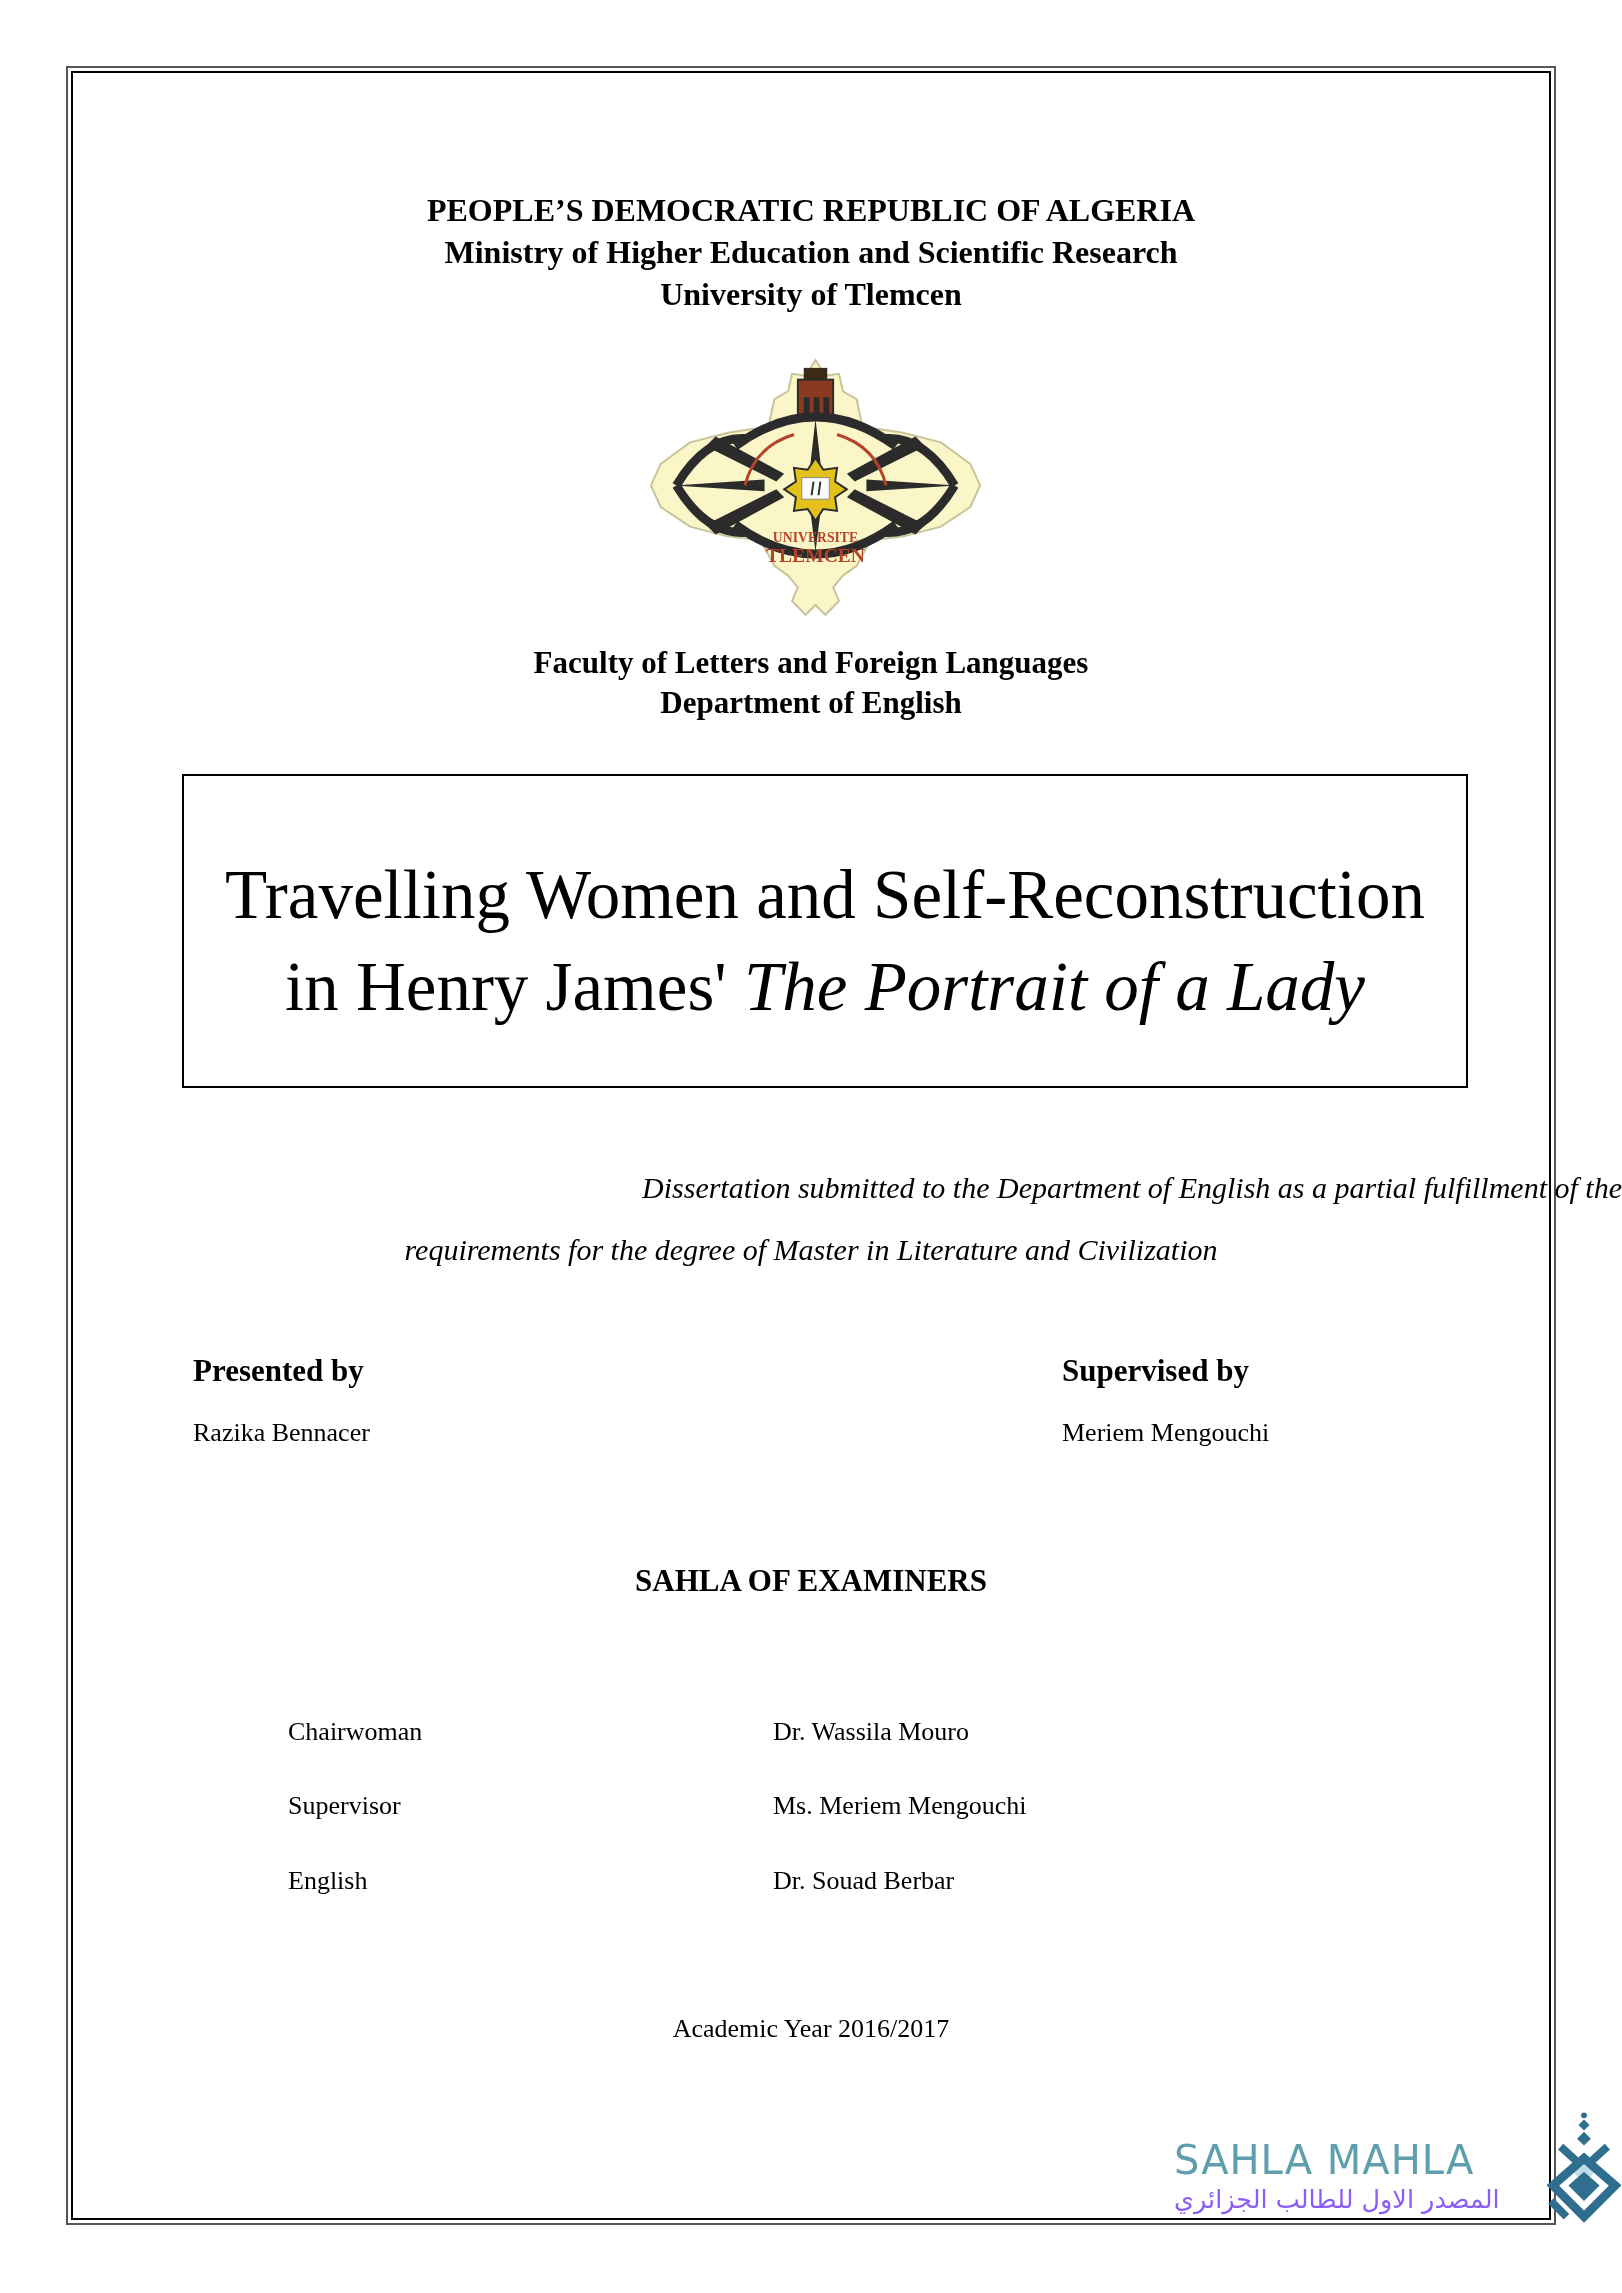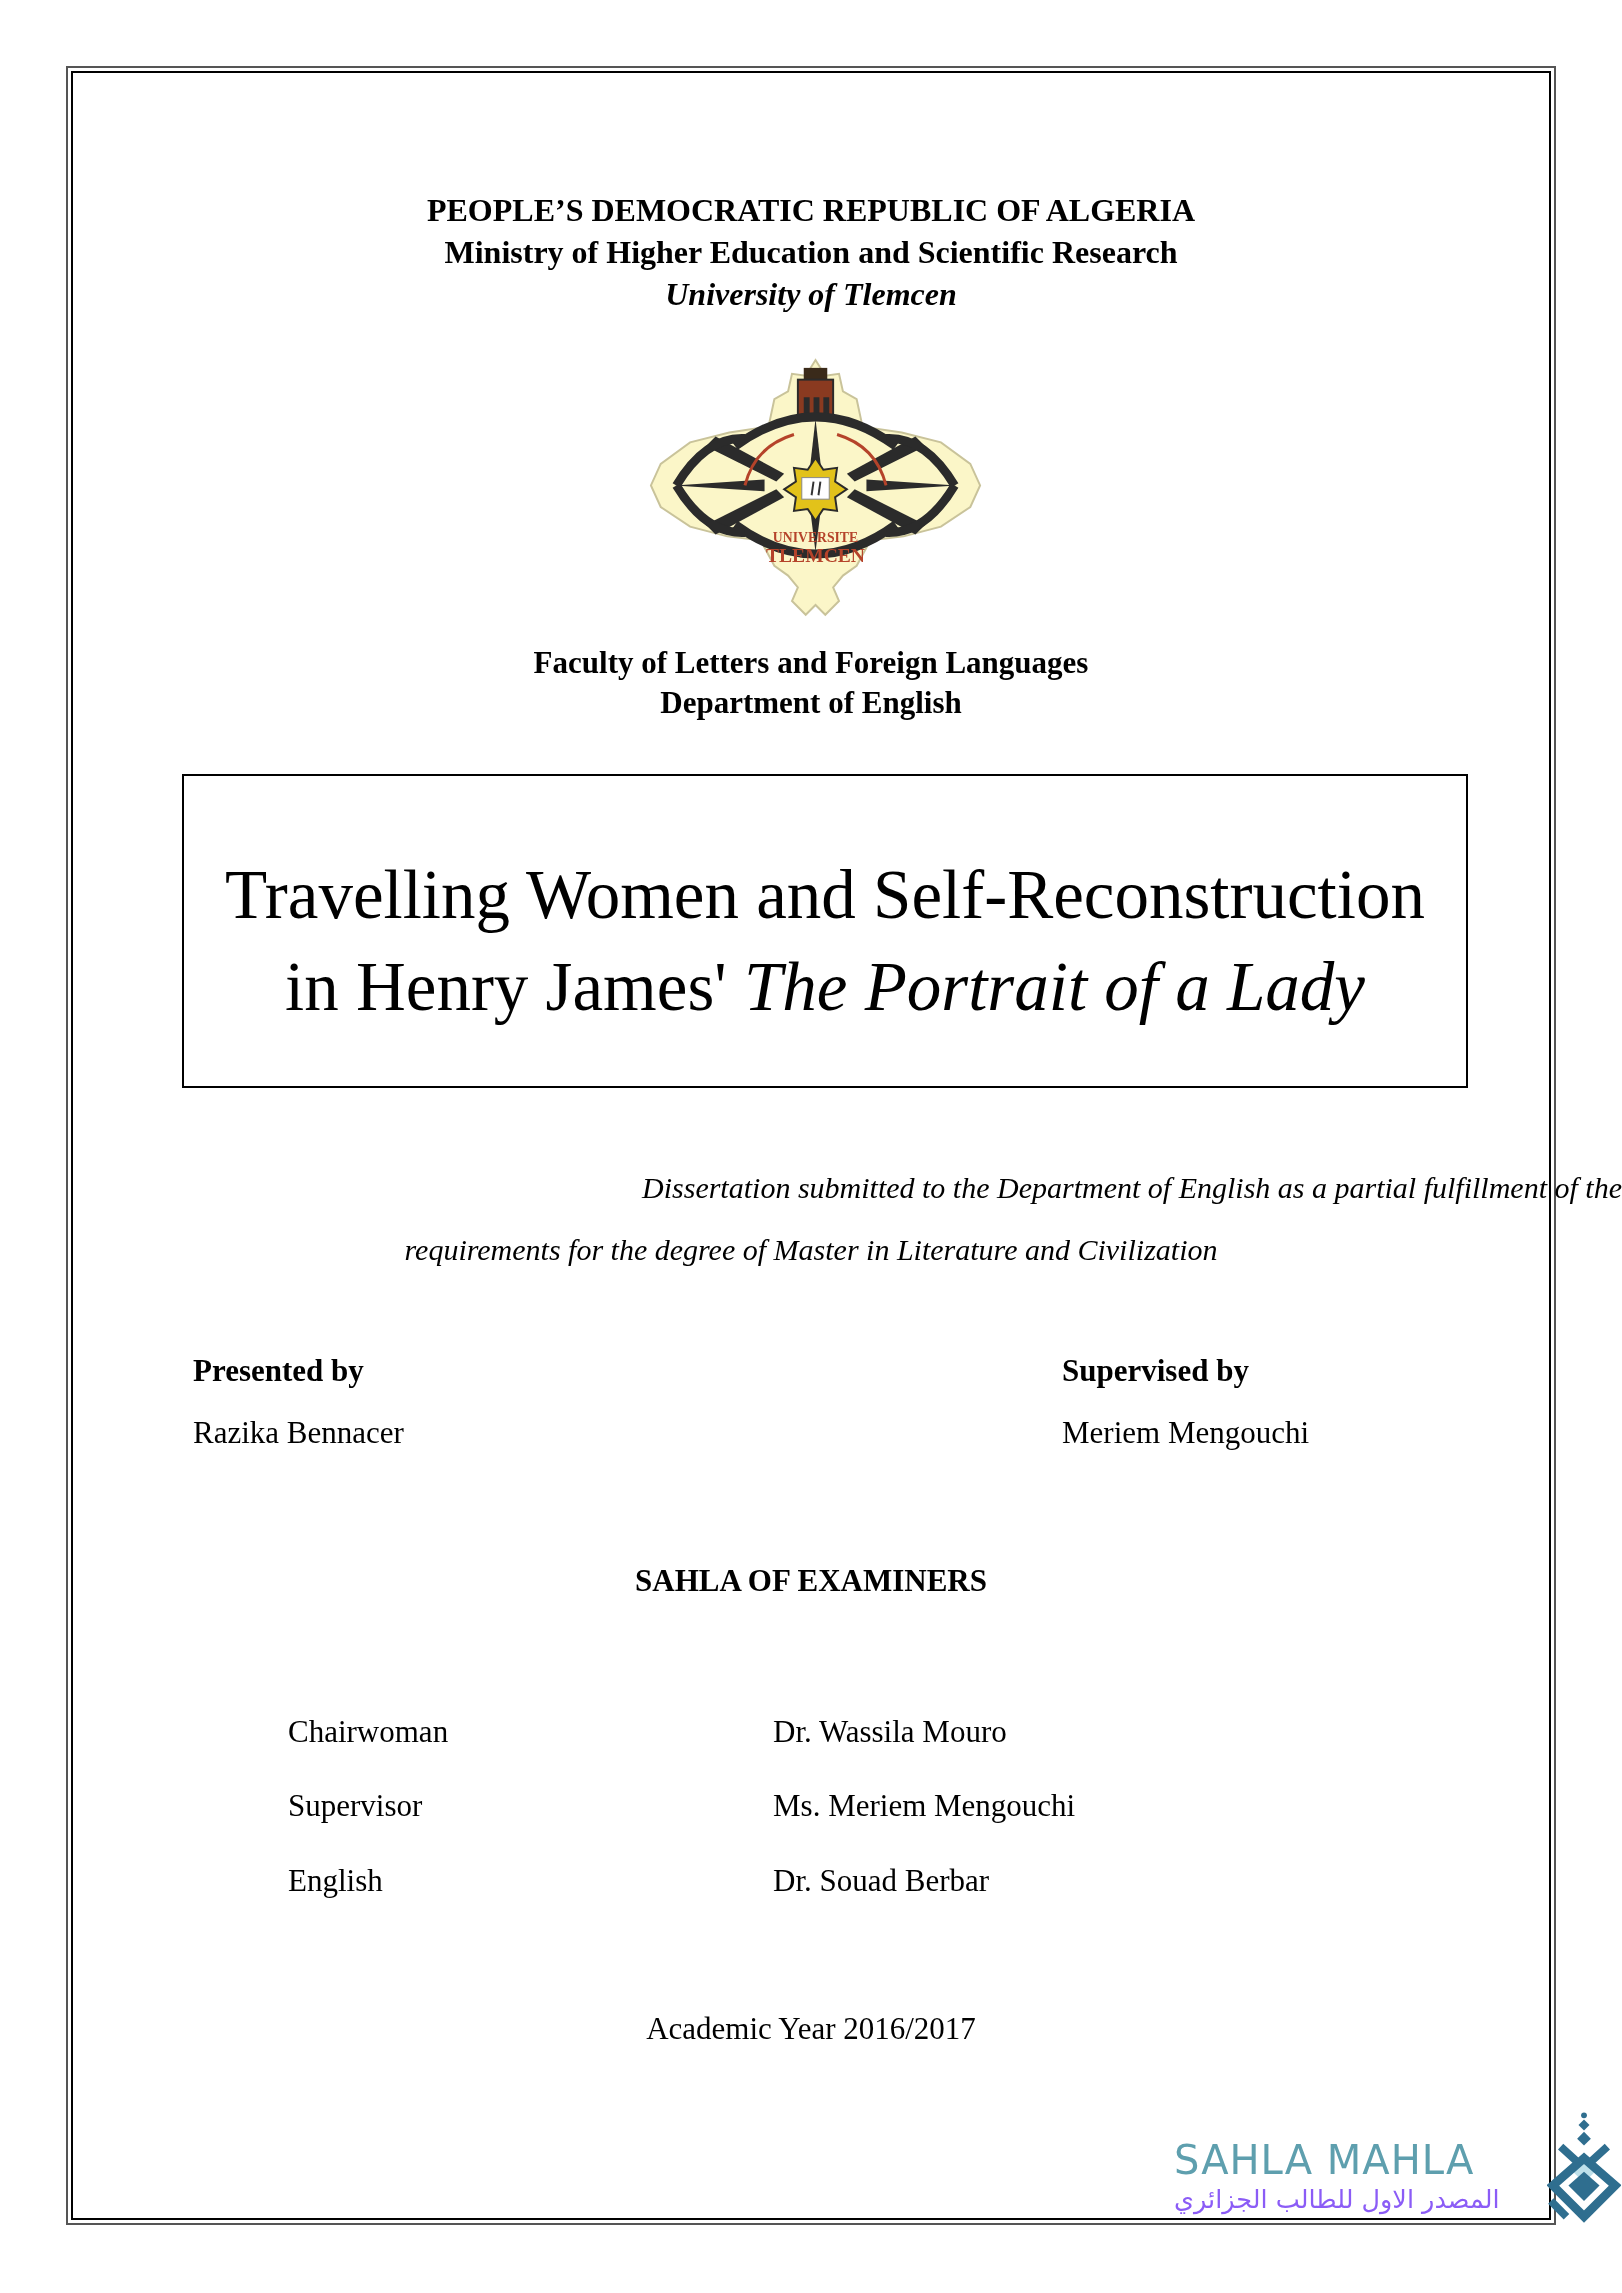--- a/index.html
+++ b/index.html
@@ -13,38 +13,38 @@
   .center { left: 0; width: 1622px; text-align: center; }
   .hdr { font-weight: bold; font-size: 32px; line-height: 42px; }
   .fac { font-weight: bold; font-size: 31px; line-height: 40px; }
   .title-box { position: absolute; left: 182px; top: 774px; width: 1286px; height: 314px;
                border: 2px solid #000; box-sizing: border-box; }
   .title-line { position: absolute; left: 0; width: 100%; text-align: center;
                 font-size: 69px; line-height: 78px; }
   .title-line i { font-style: italic; }
   .diss { font-style: italic; font-size: 30px; line-height: 39px; }
   .lbl-b { font-weight: bold; font-size: 31px; line-height: 39px; }
-  .txt { font-size: 31px; line-height: 39px; }
+  .txt { font-size: 26px; line-height: 39px; }
   .sahla { position: absolute; left: 1174px; top: 2137px; width: 376px; height: 88px; }
   .sahla-name { position: absolute; left: 0; top: 0; font-family: "DejaVu Sans", sans-serif;
                 font-size: 40px; letter-spacing: 1px; color: #5e9fae; font-weight: normal; white-space: nowrap; }
   .sahla-ar { position: absolute; left: 0; top: 47px; width: 372px; text-align: left;
               font-family: "DejaVu Sans", sans-serif; font-size: 25.5px; color: #8b5cf6; direction: rtl; white-space: nowrap; }
   .sahla-emblem { position: absolute; left: 1547px; top: 2107px; width: 74px; height: 118px; }
   .logo { position: absolute; left: 647px; top: 348px; width: 338px; height: 270px; }
 </style>
 </head>
 <body>
 
 <div class="frame-outer"></div>
 <div class="frame-inner"></div>
 
 <div class="abs center hdr" style="top:189px;">PEOPLE’S DEMOCRATIC REPUBLIC OF ALGERIA</div>
 <div class="abs center hdr" style="top:231px;">Ministry of Higher Education and Scientific Research</div>
-<div class="abs center hdr" style="top:273px;font-style:italic;">University of Tlemcen</div>
+<div class="abs center hdr" style="top:273px;">University of Tlemcen</div>
 
 <div class="logo">
   <svg width="338" height="270" viewBox="0 0 345 275">
 
     <path d="M172 12 L182 28 L196 26 L200 44 L214 52 L220 80 L260 86 L300 96 L330 118 L340 140 L330 162 L300 182 L262 192 L228 196 L214 222 L200 232 L190 244 L196 258 L182 272 L172 262 L162 272 L148 258 L154 244 L144 232 L130 222 L116 196 L82 192 L44 182 L14 162 L4 140 L14 118 L44 96 L84 86 L124 80 L130 52 L144 44 L148 26 L162 28 Z" fill="#fbf6c8" stroke="#c9c39a" stroke-width="2"></path>
 
     <rect x="160" y="20" width="24" height="12" fill="#3a2a1a"></rect>
     <rect x="154" y="32" width="36" height="40" fill="#8a3a20" stroke="#2b2b2b" stroke-width="2"></rect>
     <rect x="160" y="50" width="6" height="20" fill="#2b2b2b"></rect>
     <rect x="170" y="50" width="6" height="20" fill="#2b2b2b"></rect>

